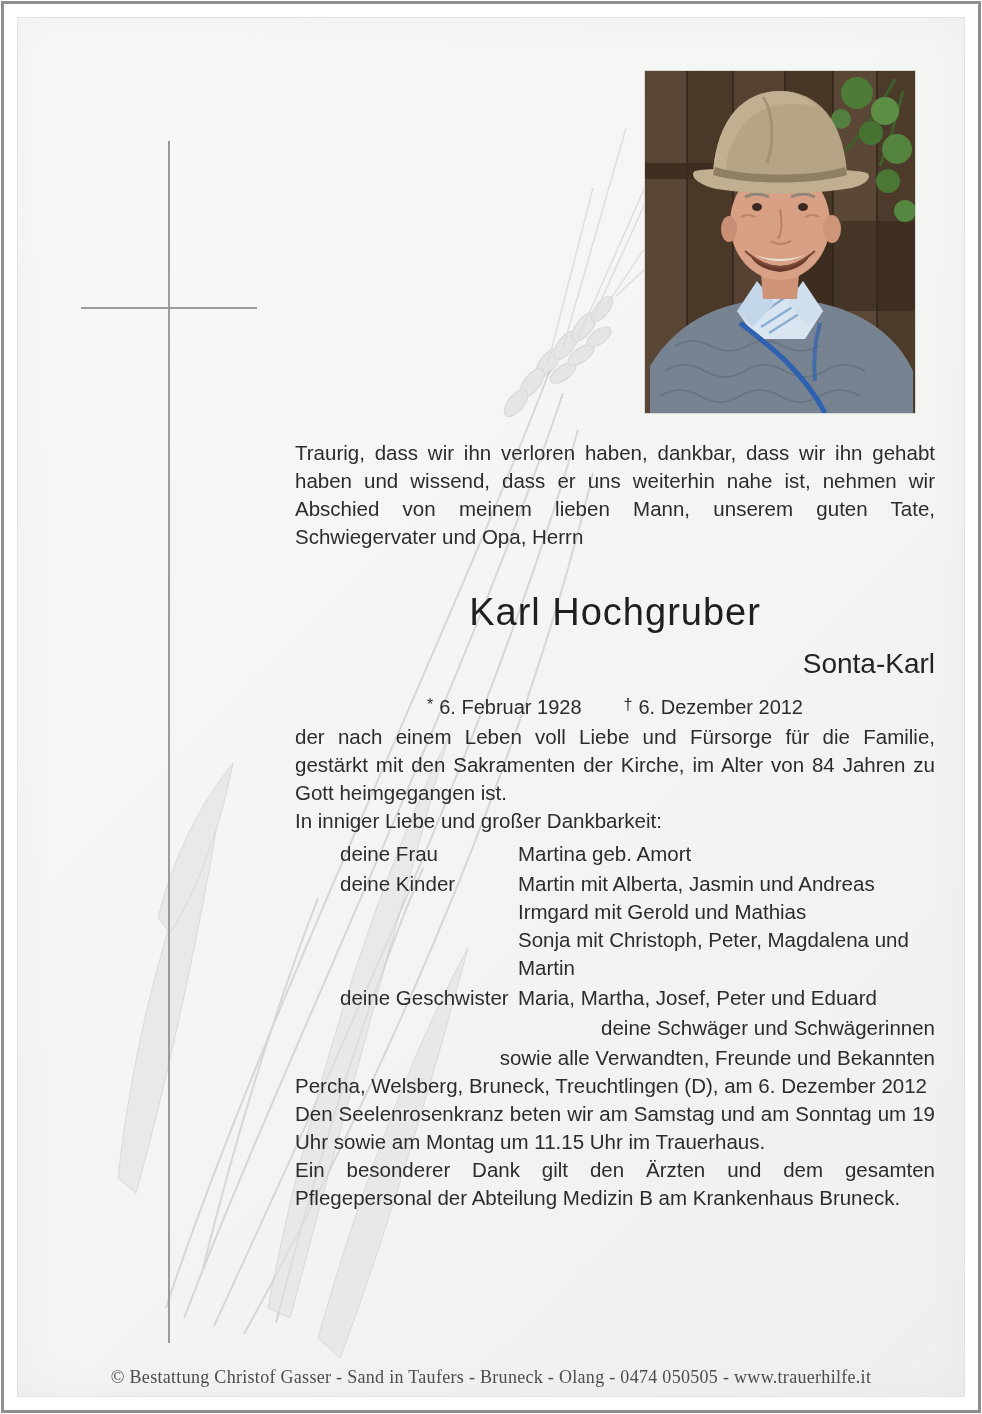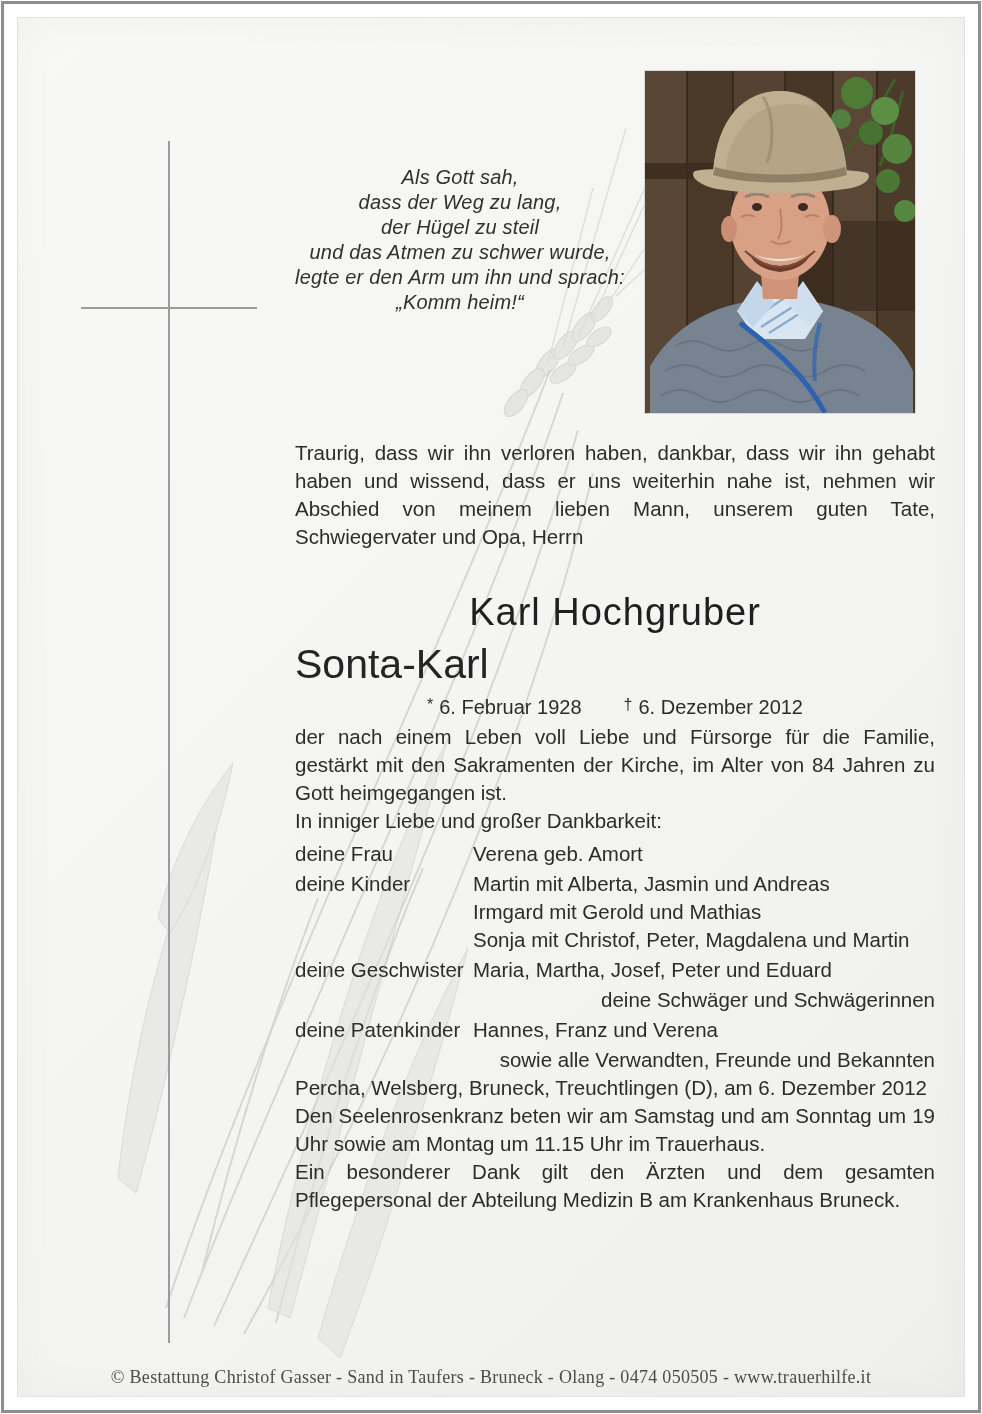--- a/index.html
+++ b/index.html
@@ -28,29 +28,29 @@
   .photo{position:absolute;left:626px;top:52px;width:270px;height:342px;border:1px solid #d8d8d6;box-sizing:content-box;}
   .photo svg{display:block;}
   
   .content{position:absolute;left:277px;top:421px;width:640px;color:#2c2c2c;font-size:20.5px;line-height:28px;}
   .content p{margin:0;}
   .just{text-align:justify;}
   .name{
     margin-top:32px;text-align:center;font-size:38px;line-height:58px;
     color:#1f1f1f;letter-spacing:1px;font-weight:400;
   }
-  .nickname{margin-top:3px;text-align:left;font-size:41px;line-height:40px;color:#242424;}
+  .nickname{margin-top:3px;text-align:right;font-size:28px;line-height:40px;color:#242424;}
   .dates{margin-top:9px;text-align:center;font-size:20px;color:#2c2c2c;}
   .dates .sym{font-size:16px;position:relative;top:-4px;margin-right:6px;}
   .dates .birth{margin-right:42px;}
   .p-life{margin-top:21px;}
   .p-funeral{margin-top:14px;}
   .p-mourn{margin-top:11px;}
   .family{margin-top:5px;}
-  .frow{display:flex;margin-top:2px;line-height:28px;}
+  .frow{display:flex;margin-top:2px;line-height:28px;margin-left:45px;}
   .flabel{width:178px;flex:0 0 178px;}
   .fvalues{flex:1;}
   .fspan{margin-top:2px;line-height:28px;text-align:right;}
   .places{margin-top:15px;}
   .p-rosary{margin-top:12px;}
   .p-thanks{margin-top:12px;}
   
   .footer{
     position:absolute;left:0;right:0;bottom:8px;text-align:center;
     font-family:"Liberation Serif", serif;font-size:18px;color:#4c4c4c;letter-spacing:0.3px;
@@ -99,28 +99,20 @@
           <path d="M530 345 L 575 170"></path>
           <path d="M598 278 L 725 160"></path>
         </g>
       </g>
     </svg>
   </div>
 
   <div class="cross-v"></div>
   <div class="cross-h"></div>
 
-  <div class="poem">
-    <div>Als Gott sah,</div>
-    <div>dass der Weg zu lang,</div>
-    <div>der Hügel zu steil</div>
-    <div>und das Atmen zu schwer wurde,</div>
-    <div>legte er den Arm um ihn und sprach:</div>
-    <div>„Komm heim!“</div>
-  </div>
 
   <div class="photo">
     <svg width="270" height="342" viewBox="0 0 270 342">
 
       <rect x="0" y="0" width="270" height="342" fill="#4f3c2c"></rect>
       <rect x="0" y="0" width="42" height="342" fill="#5a4634"></rect>
       <rect x="42" y="0" width="46" height="342" fill="#4a3829"></rect>
       <rect x="88" y="0" width="52" height="342" fill="#564232"></rect>
       <rect x="140" y="0" width="48" height="342" fill="#483626"></rect>
       <rect x="188" y="0" width="44" height="342" fill="#5b4735"></rect>
@@ -212,39 +204,35 @@
     </div>
 
     <p class="just p-life">der nach einem Leben voll Liebe und Fürsorge für die Familie, gestärkt mit den Sakramenten der Kirche, im Alter von 84 Jahren zu Gott heimgegangen ist.</p>
 
 
     <p class="p-mourn">In inniger Liebe und großer Dankbarkeit:</p>
 
     <div class="family">
       <div class="frow">
         <div class="flabel">deine Frau</div>
-        <div class="fvalues">Verena geb. Amort</div>
+        <div class="fvalues">Martina geb. Amort</div>
       </div>
       <div class="frow">
         <div class="flabel">deine Kinder</div>
         <div class="fvalues">
           <div>Martin mit Alberta, Jasmin und Andreas</div>
           <div>Irmgard mit Gerold und Mathias</div>
-          <div>Sonja mit Christof, Peter, Magdalena und Martin</div>
+          <div>Sonja mit Christoph, Peter, Magdalena und Martin</div>
         </div>
       </div>
       <div class="frow">
         <div class="flabel">deine Geschwister</div>
         <div class="fvalues">Maria, Martha, Josef, Peter und Eduard</div>
       </div>
       <div class="fspan">deine Schwäger und Schwägerinnen</div>
-      <div class="frow">
-        <div class="flabel">deine Patenkinder</div>
-        <div class="fvalues">Hannes, Franz und Verena</div>
-      </div>
       <div class="fspan">sowie alle Verwandten, Freunde und Bekannten</div>
     </div>
 
     <p class="places">Percha, Welsberg, Bruneck, Treuchtlingen (D), am 6. Dezember 2012</p>
 
     <p class="just p-rosary">Den Seelenrosenkranz beten wir am Samstag und am Sonntag um 19 Uhr sowie am Montag um 11.15 Uhr im Trauerhaus.</p>
 
     <p class="just p-thanks">Ein besonderer Dank gilt den Ärzten und dem gesamten Pflegepersonal der Abteilung Medizin B am Krankenhaus Bruneck.</p>
 
   </div>

